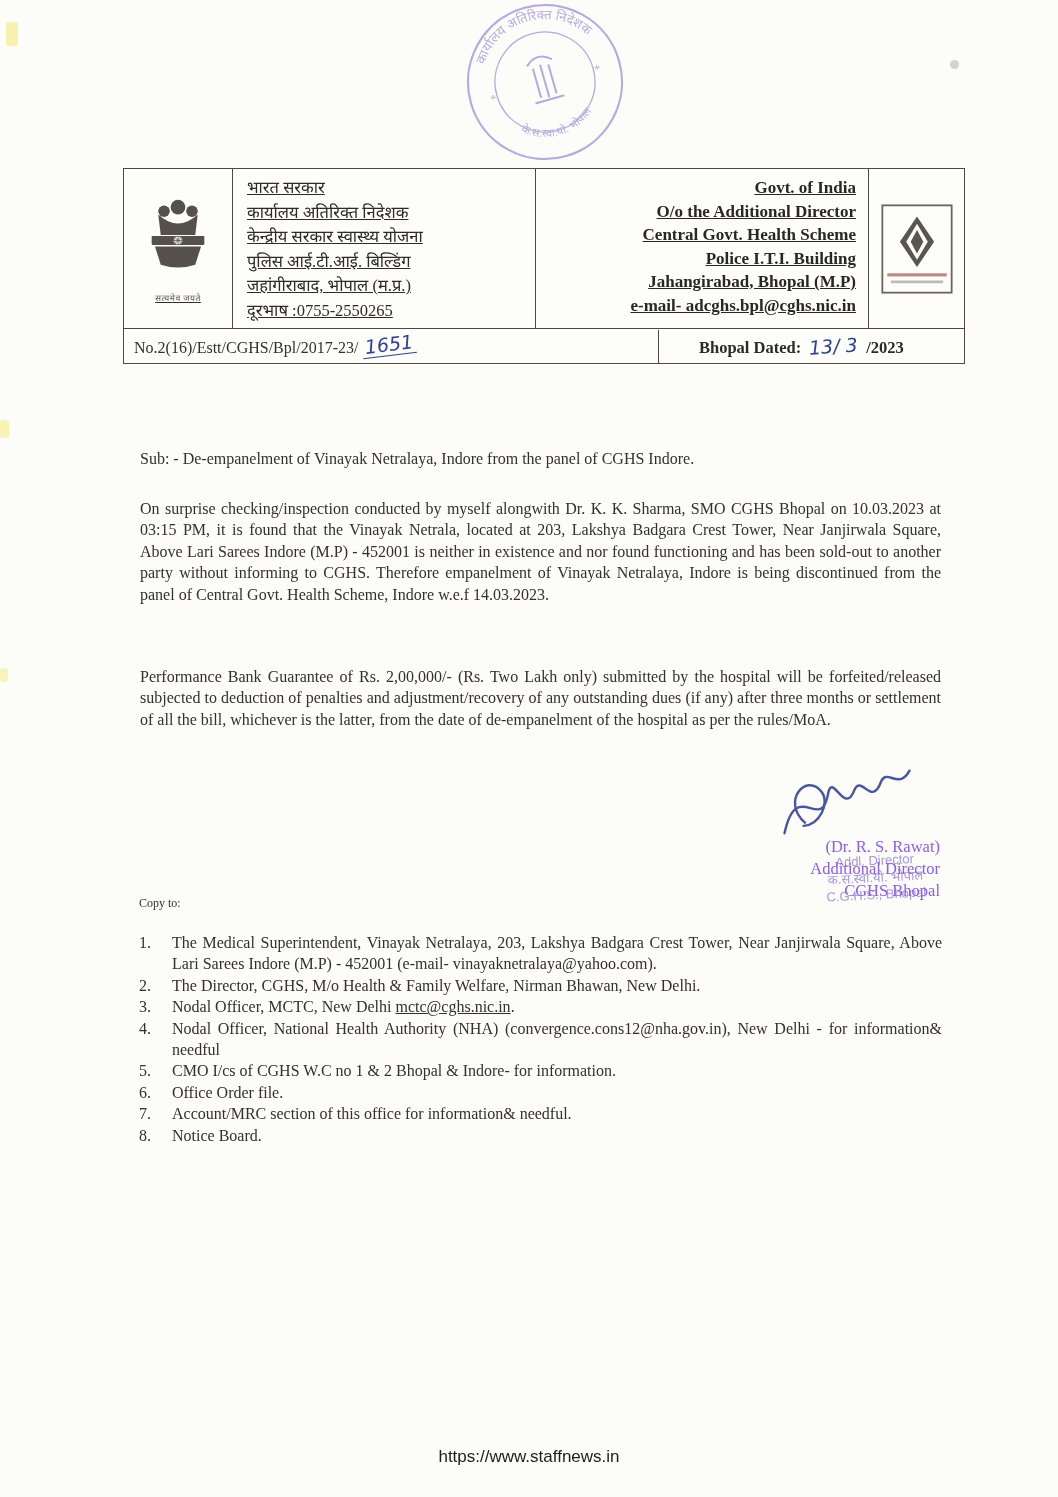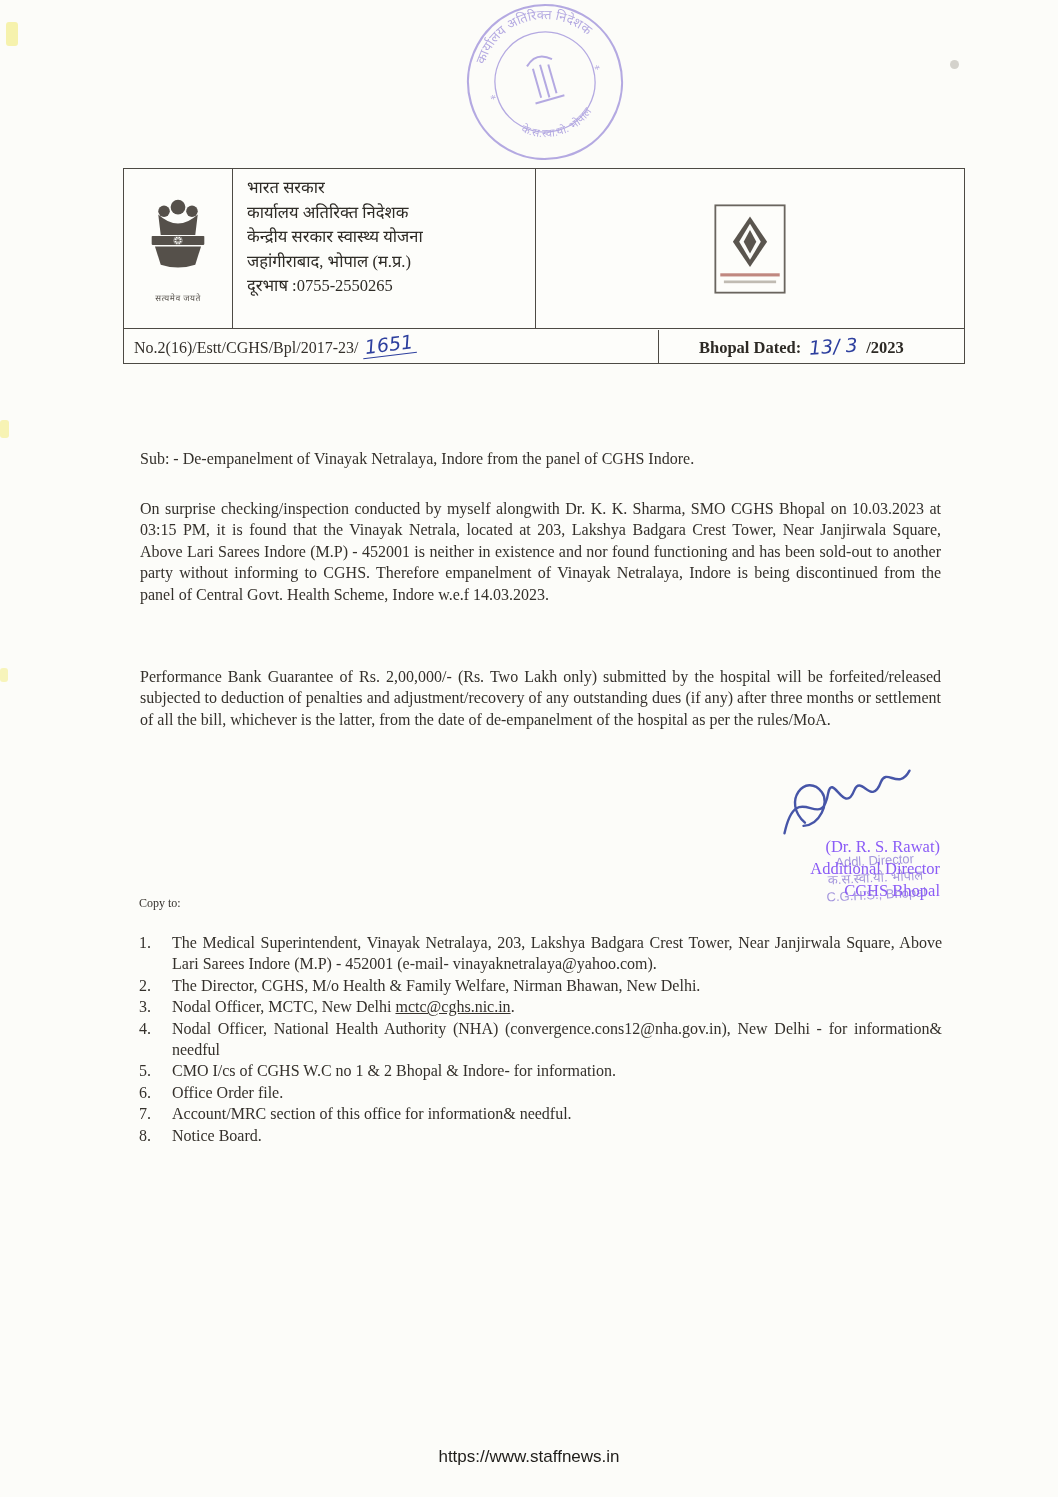--- a/index.html
+++ b/index.html
@@ -13,21 +13,21 @@
   .a2 { left:0px; top:420px; width:9px; height:18px; background:#f1ea6f; opacity:.5; }
   .a3 { left:0px; top:668px; width:8px; height:14px; background:#f1ea6f; opacity:.45; }
   .a4 { left:950px; top:60px; width:9px; height:9px; background:#b9b5ae; opacity:.6; border-radius:50%; }
 
   
   .top-stamp { position:absolute; left:450px; top:0px; }
 
   
   .letterhead { position:absolute; left:123px; top:168px; width:842px; border:1.6px solid #4d4a44; box-sizing:border-box; background:rgba(255,255,255,.25); }
   .lh-row1 { display:flex; height:159px; }
-  .lh-cell { box-sizing:border-box; border-right:1.6px solid #4d4a44; }
+  .lh-cell { box-sizing:border-box; border-right:1.6px solid #4d4a44;text-decoration:underline; }
   .cell-emblem { width:109px; display:flex; flex-direction:column; align-items:center; justify-content:center; gap:6px; }
   .emblem-caption { font-size:8.5px; letter-spacing:.5px; color:#55504a; }
   .cell-hindi { width:303px; padding:7px 6px 4px 14px; font-size:16.5px; line-height:24.5px; color:#2e2b26; }
   .cell-english { width:333px; padding:7px 12px 4px 6px; text-align:right; font-weight:bold; font-size:17px; line-height:23.5px; color:#2a2722; }
   .cell-logo { flex:1; border-right:none; display:flex; align-items:center; justify-content:center; }
   .lh-row2 { display:flex; border-top:1.6px solid #4d4a44; min-height:34px; align-items:center; }
   .ref-cell { width:535px; box-sizing:border-box; border-right:1.6px solid #4d4a44; padding:5px 8px 5px 10px; font-size:16px; }
   .date-cell { flex:1; padding:5px 10px 5px 40px; font-size:16.5px; font-weight:bold; color:#2d2a25; }
   .handwriting { font-family:"DejaVu Sans", sans-serif; font-style:italic; color:#2d3f9e; }
   .ref-hand { display:inline-block; font-size:19px; transform:rotate(-7deg) translateY(-2px); border-bottom:1.5px solid #2d3f9e; padding:0 3px; margin-left:4px; }
@@ -115,24 +115,33 @@
             <line x1="48.5" y1="52" x2="41.5" y2="59"></line>
           </g>
         </svg>
         <div class="emblem-caption">सत्यमेव जयते</div>
       </div>
 
       <div class="lh-cell cell-hindi">
         <div>भारत सरकार</div>
         <div>कार्यालय अतिरिक्त निदेशक</div>
         <div>केन्द्रीय सरकार स्वास्थ्य योजना</div>
+        <div>पुलिस आई.टी.आई. बिल्डिंग</div>
         <div>जहांगीराबाद, भोपाल (म.प्र.)</div>
         <div>दूरभाष :0755-2550265</div>
       </div>
 
+      <div class="lh-cell cell-english">
+        <div>Govt. of India</div>
+        <div>O/o the Additional Director</div>
+        <div>Central Govt. Health Scheme</div>
+        <div>Police I.T.I. Building</div>
+        <div>Jahangirabad, Bhopal (M.P)</div>
+        <div>e-mail- adcghs.bpl@cghs.nic.in</div>
+      </div>
 
       <div class="lh-cell cell-logo">
         <svg viewBox="0 0 80 100" width="72" height="92">
           <rect x="1.5" y="1.5" width="77" height="97" fill="none" stroke="#6a655e" stroke-width="2"></rect>
           <polygon points="40,14 59,42 40,70 21,42" fill="#5a554e"></polygon>
           <polygon points="40,22 52,42 40,62 28,42" fill="#fcfcf9"></polygon>
           <polygon points="40,29 47,42 40,55 33,42" fill="#5a554e"></polygon>
           <rect x="7" y="77" width="66" height="3.5" fill="#b06a62" opacity=".8"></rect>
           <rect x="11" y="85" width="58" height="3" fill="#c0bbb2"></rect>
         </svg>

